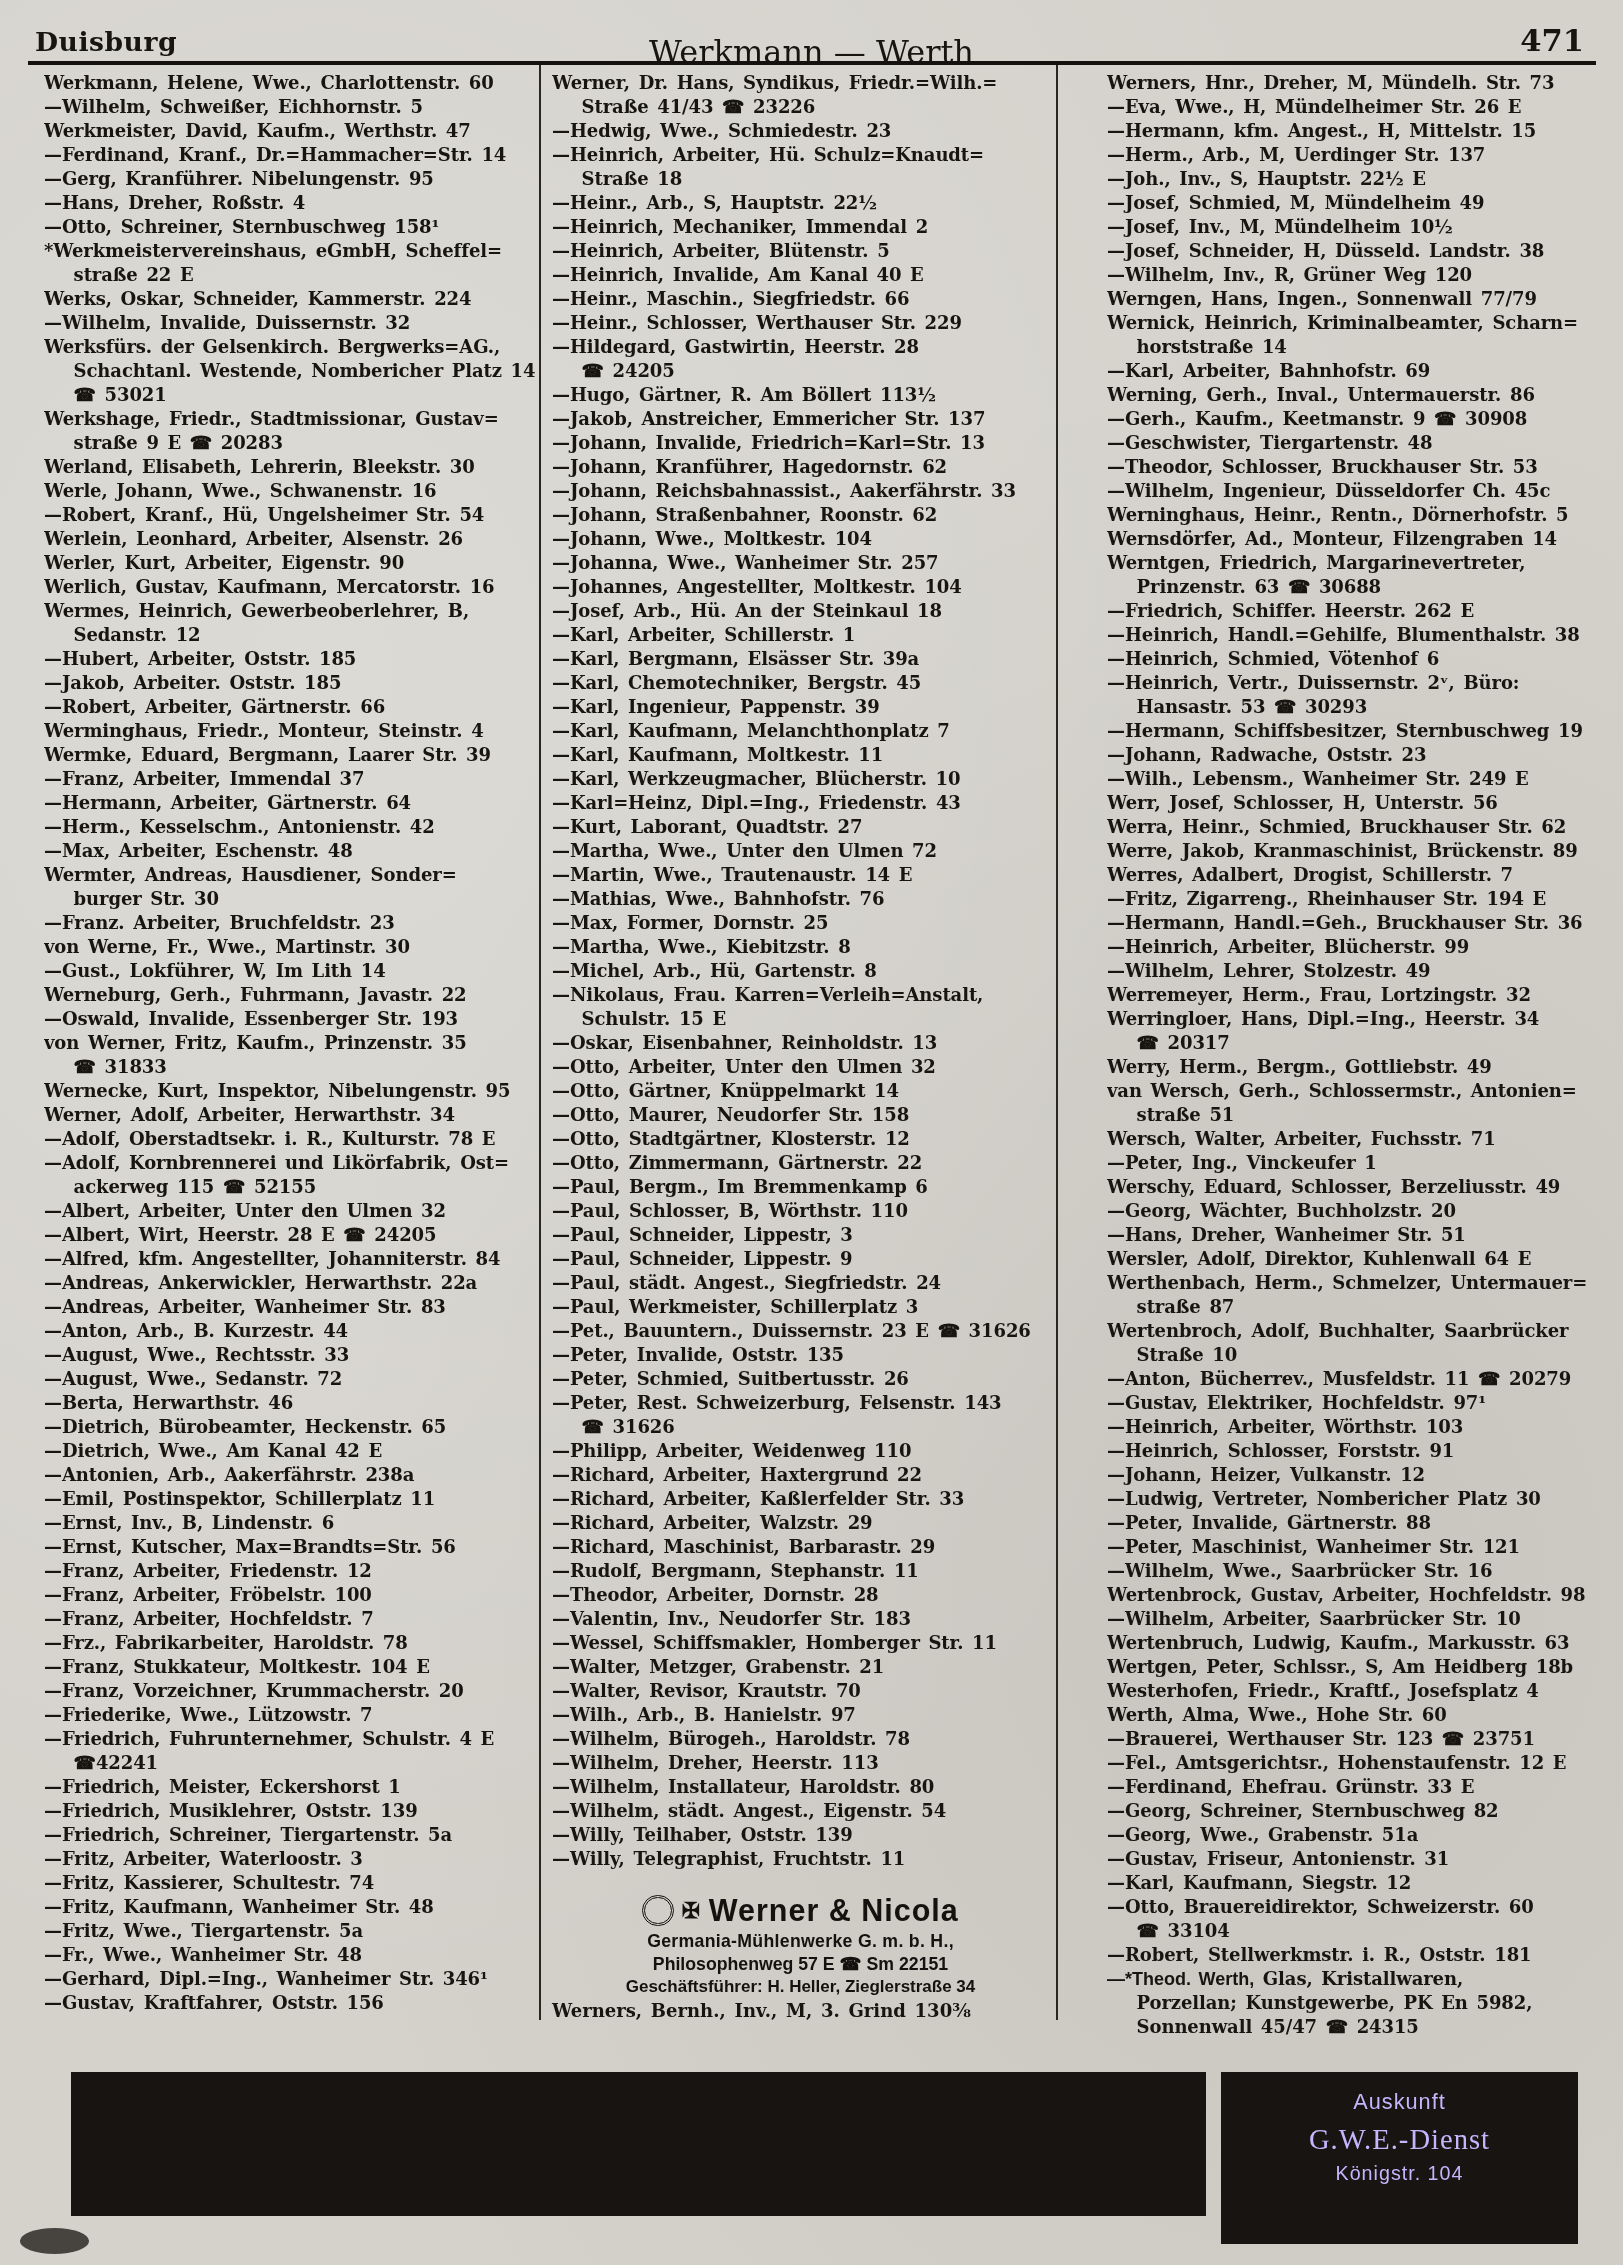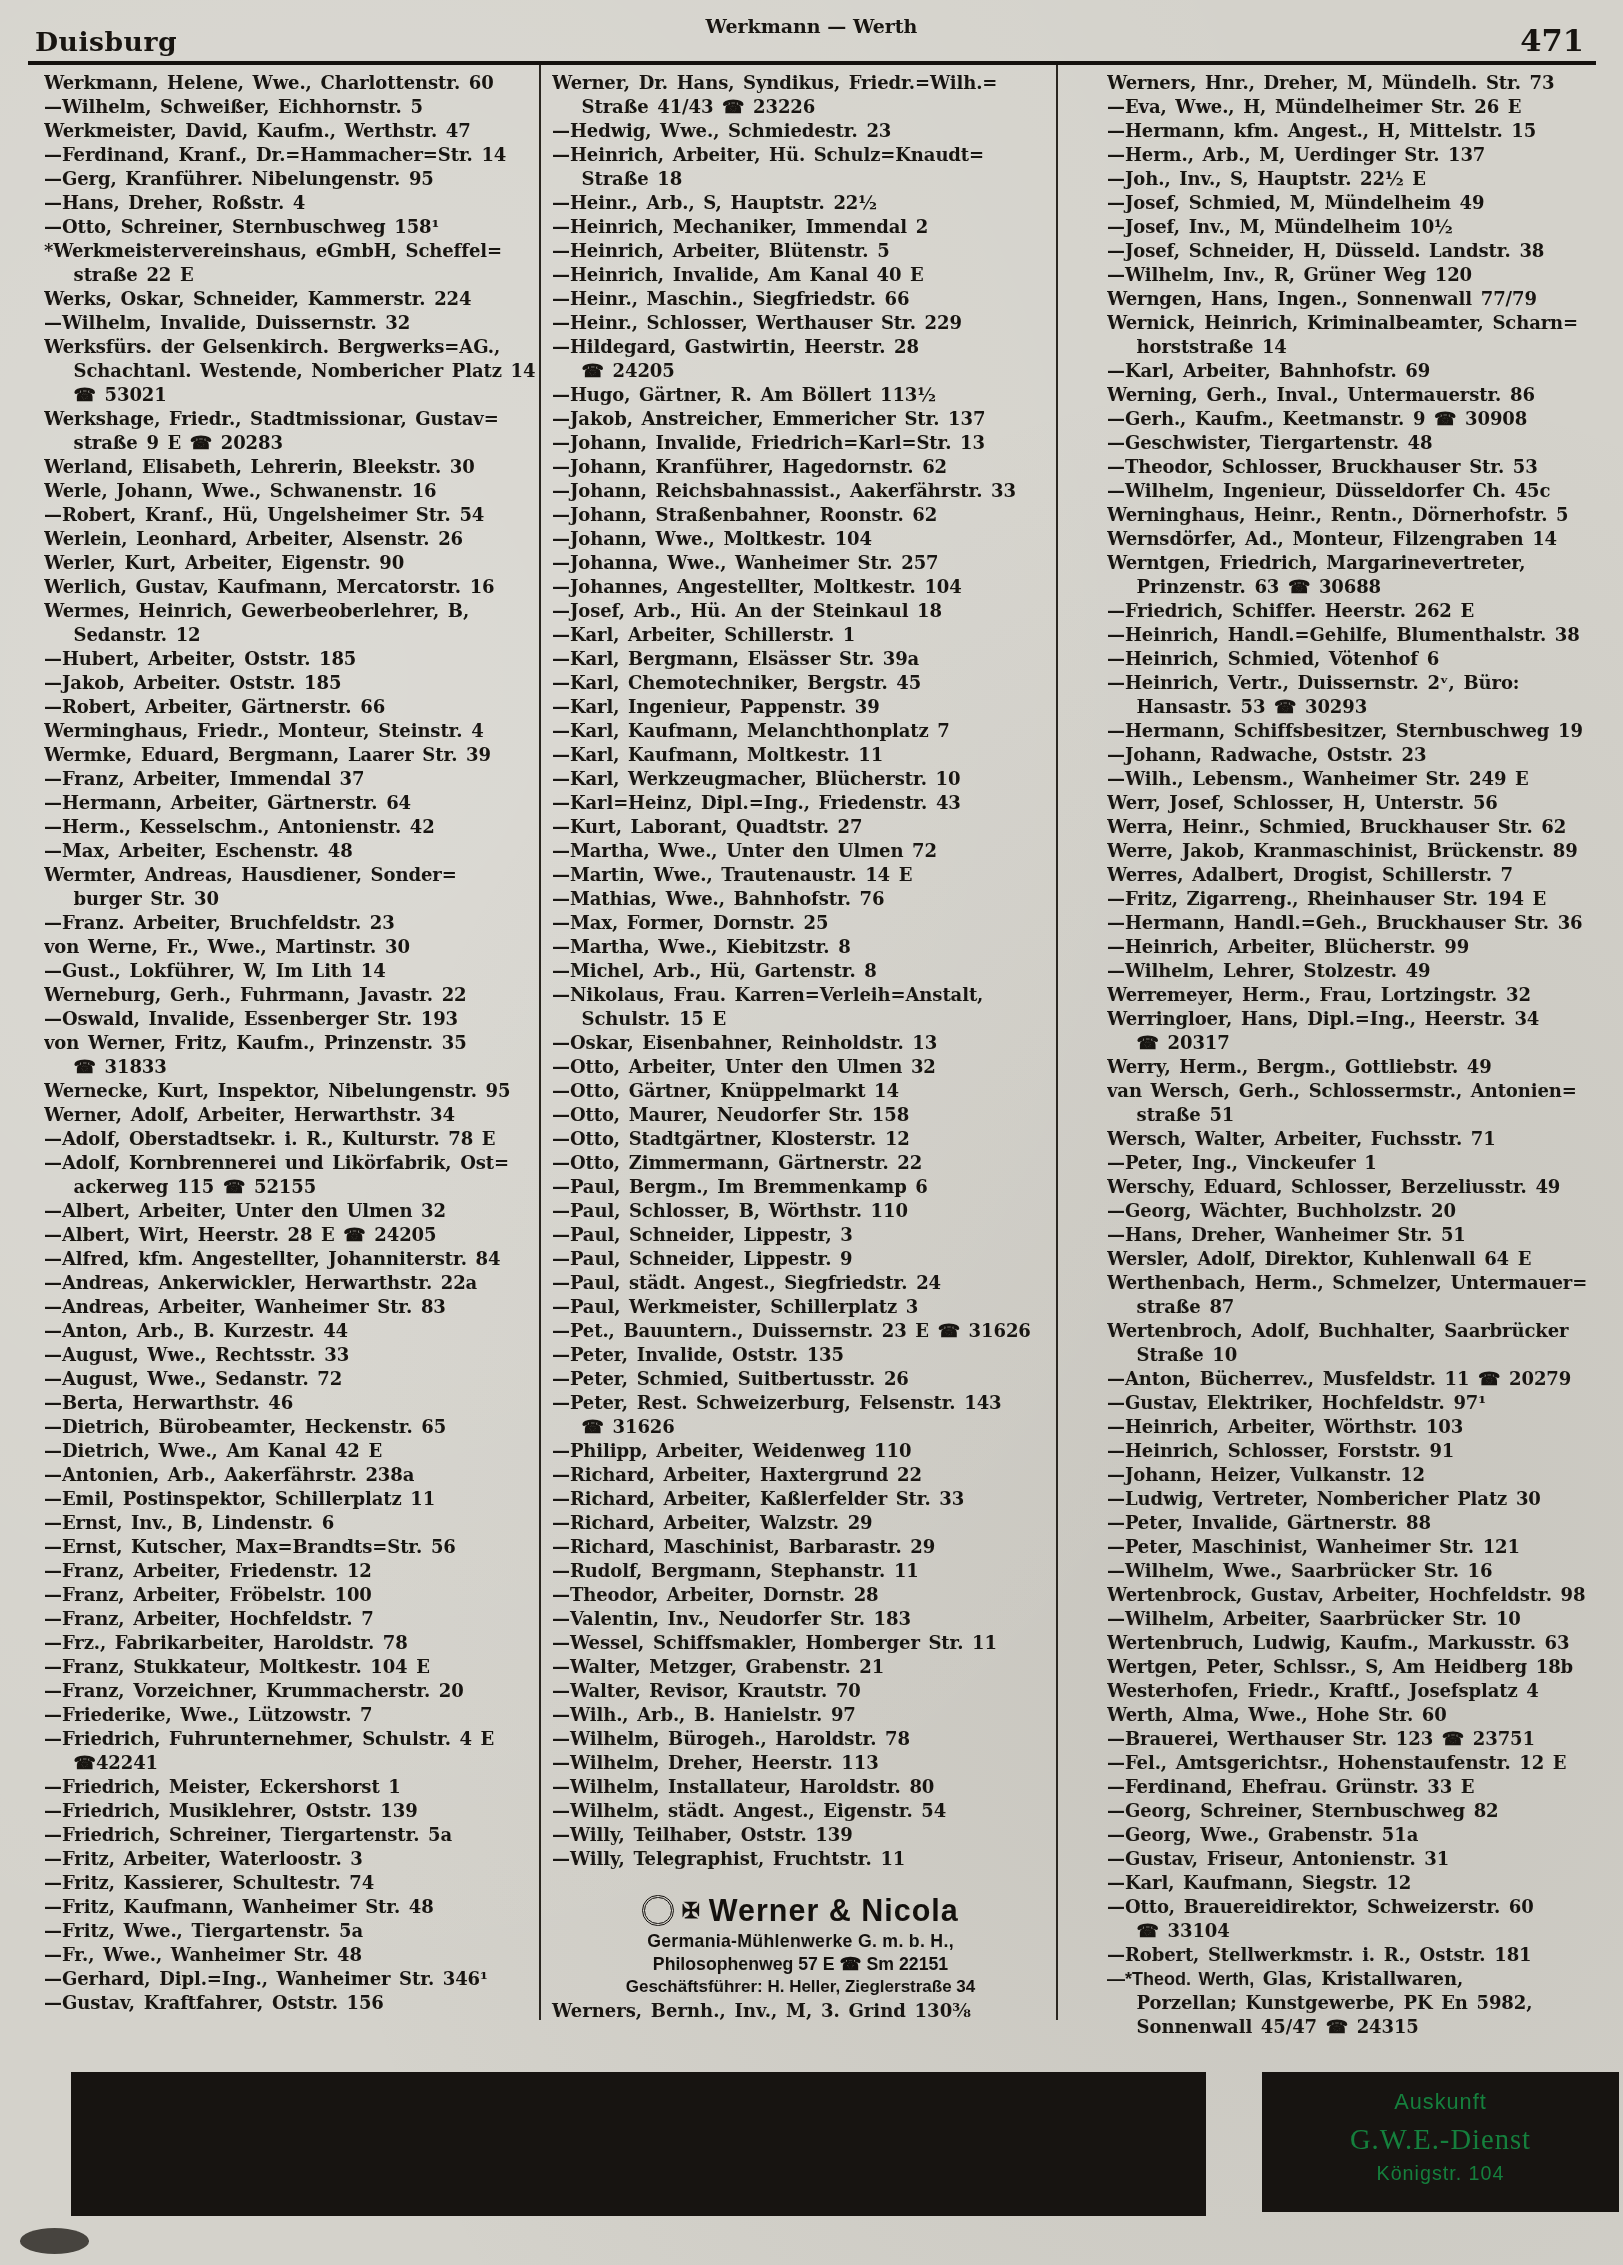--- a/index.html
+++ b/index.html
@@ -7,21 +7,21 @@
     position:relative; width:1623px; height:2266px;
     background:#d4d2cb;
     background-image:
       radial-gradient(ellipse at 20% 30%, rgba(255,255,255,.18), rgba(0,0,0,0) 60%),
       radial-gradient(ellipse at 80% 70%, rgba(90,85,75,.10), rgba(0,0,0,0) 55%);
     font-family:"DejaVu Serif", serif;
     color:#181511; overflow:hidden;
   }
   
   .hdr-place{position:absolute; left:35px; top:25.6px; font-size:26.6px; font-weight:700; letter-spacing:0.5px;}
-  .hdr-range{position:absolute; left:0; right:0; top:15px; text-align:center; font-size:19px; font-weight:700;}
+  .hdr-range{position:absolute; left:0; right:0; top:33px; text-align:center; font-size:32px; font-weight:400;}
   .hdr-page{position:absolute; right:39px; top:21.7px; font-size:30.5px; font-weight:700;}
   .hdr-rule{position:absolute; left:27.6px; top:61px; width:1568px; height:3.9px; background:#14110e;}
   
   .vrule{position:absolute; top:65px; width:2px; height:1955px; background:#2a2620;}
   .vrule.v1{left:539px;} .vrule.v2{left:1056px;}
   
   .col{position:absolute; top:71px; font-size:18px; font-weight:700; letter-spacing:-0.1px; word-spacing:2.5px;}
   .col .ln{height:24px; line-height:24px; white-space:nowrap; overflow:hidden;}
   .col .ln.ind{padding-left:29.6px;}
   .col .ln b{font-family:"Liberation Sans", sans-serif; font-weight:700; letter-spacing:0;}
@@ -36,22 +36,22 @@
   .wn-cross{font-size:21.7px; font-weight:700; line-height:1;}
   .wn-l2{font-size:17.7px; font-weight:700; margin-top:3px; letter-spacing:0.3px;}
   .wn-l3{font-size:17.7px; font-weight:700; margin-top:2px;}
   .wn-l4{font-size:17px; font-weight:700; margin-top:2px;}
   .c2-tail{position:absolute; left:552px; top:2000px; width:502px; font-size:18px; font-weight:700; word-spacing:2.5px; white-space:nowrap;}
   
   .ad-gas{position:absolute; left:71px; top:2072px; width:1135px; height:144px; background:#171411; color:#ddd9cf;
           font-family:"Liberation Sans", sans-serif;}
   .ad-gas .g1{margin:25.6px 0 0 29.6px; font-size:35px; letter-spacing:3px;}
   .ad-gas .g2{margin:9.9px 0 0 345px; font-size:36px; letter-spacing:3px;}
-  .ad-gwe{position:absolute; left:1221px; top:2072px; width:357px; height:140px; background:#171411; color:#15803d;
-          font-family:"Liberation Sans", sans-serif; text-align:center;margin-left:41px;}
+  .ad-gwe{position:absolute; left:1221px; top:2072px; width:357px; height:172px; background:#171411; color:#c4b5fd;
+          font-family:"Liberation Sans", sans-serif; text-align:center;}
   .ad-gwe .a1{margin-top:16.7px; font-size:21.7px; letter-spacing:1px;}
   .ad-gwe .a2{margin-top:8.9px; font-size:28.6px; letter-spacing:1px;font-family:Liberation Serif, serif;}
   .ad-gwe .a3{margin-top:6.9px; font-size:19.7px; letter-spacing:1px;}
   .smudge{position:absolute; left:19.7px; top:2228px; width:69px; height:25.6px; background:#23201b; border-radius:50%; opacity:.8;}
 </style>
 </head>
 <body>
 
 <div class="page">
 

